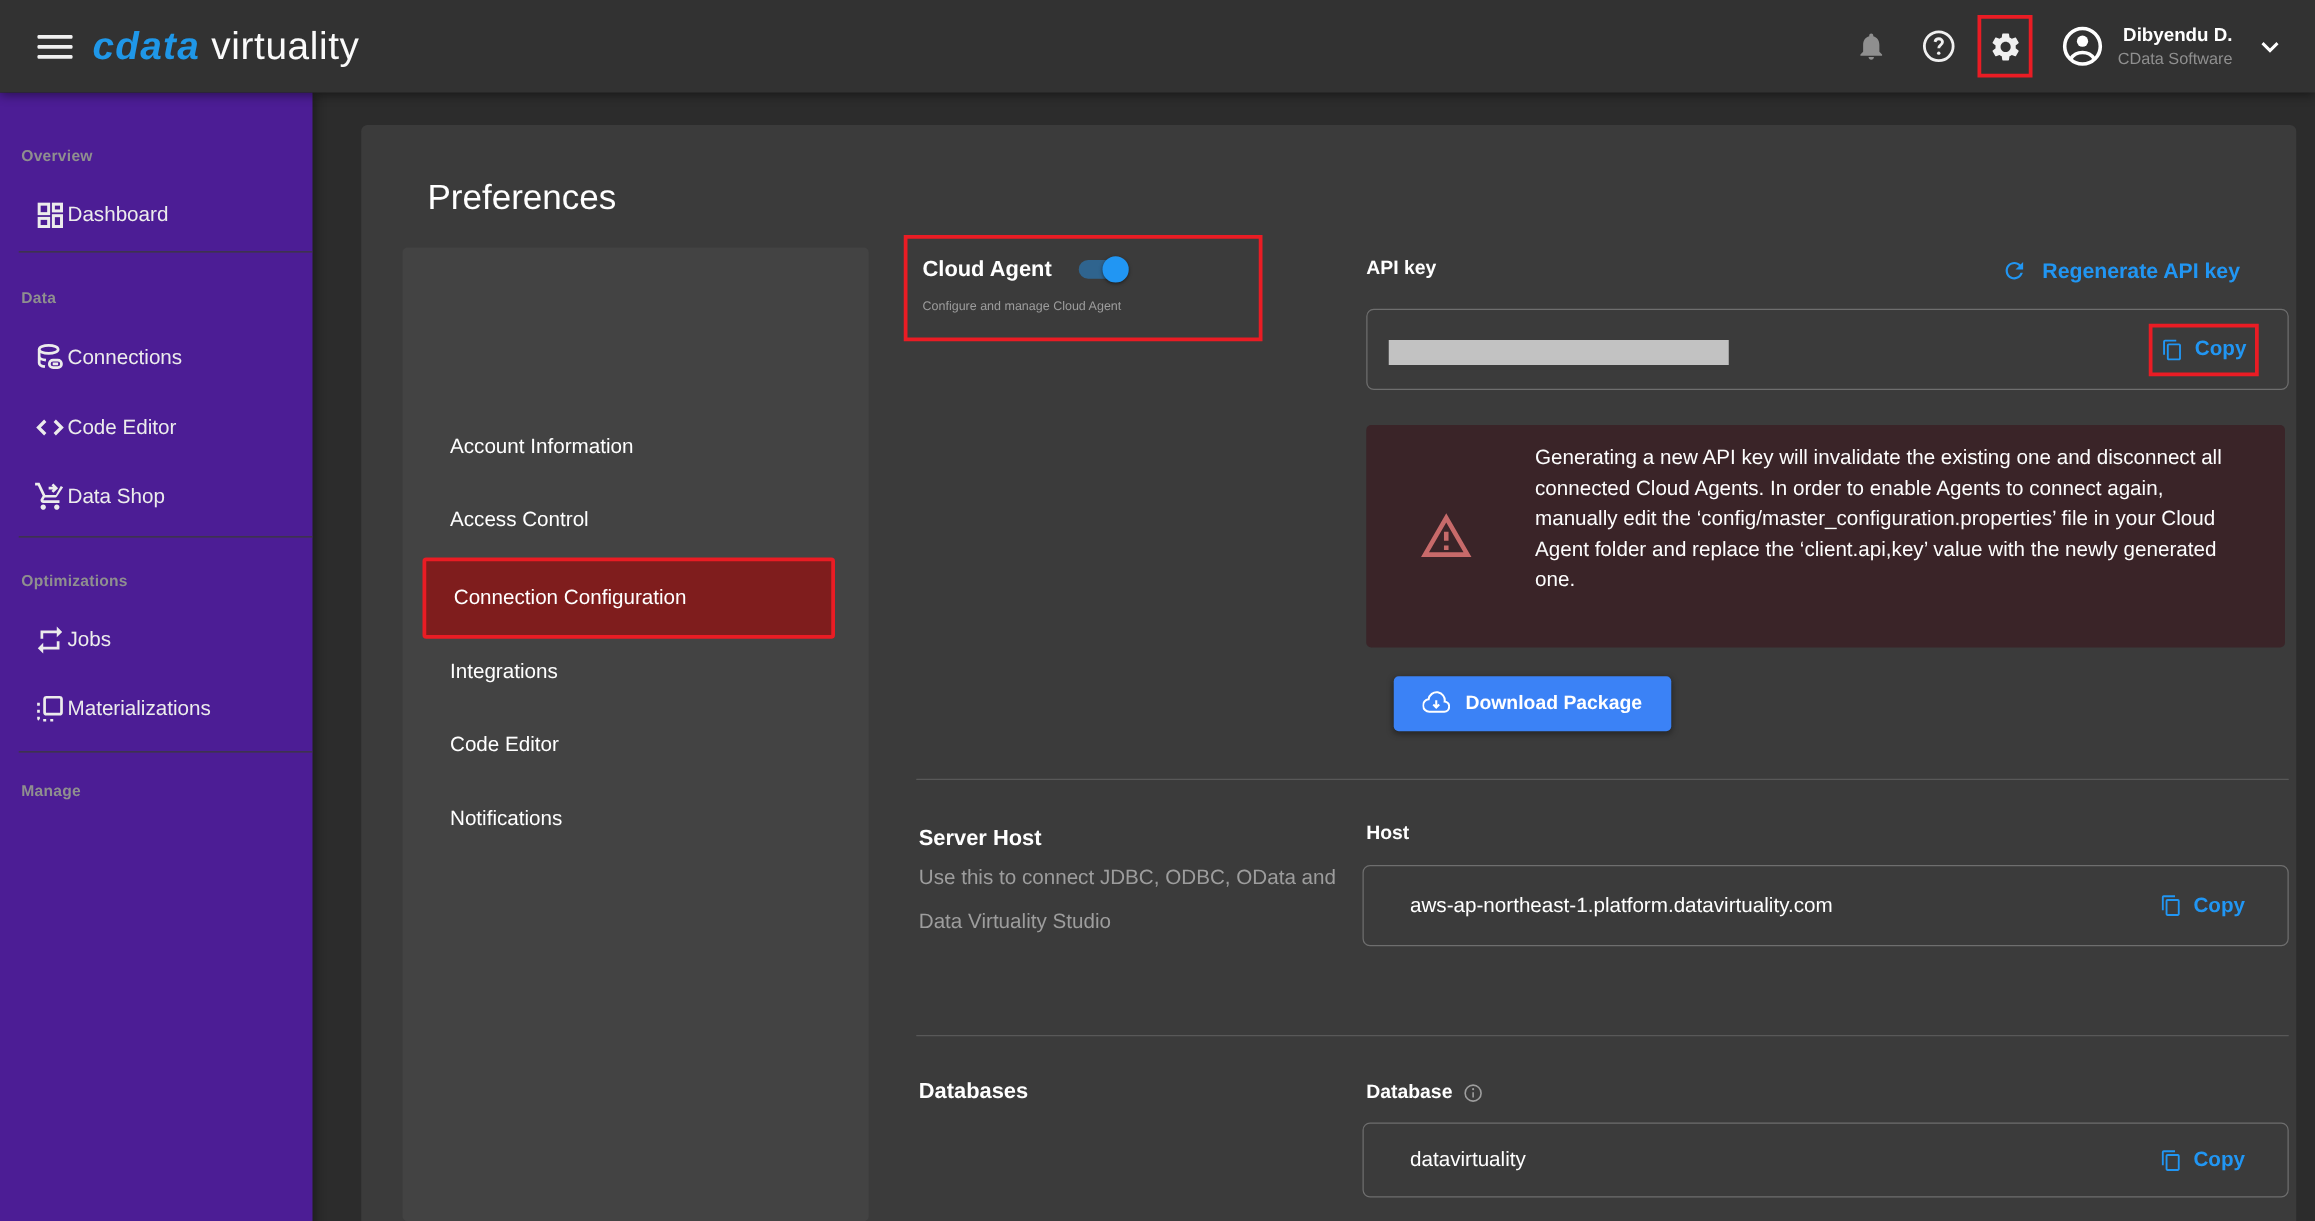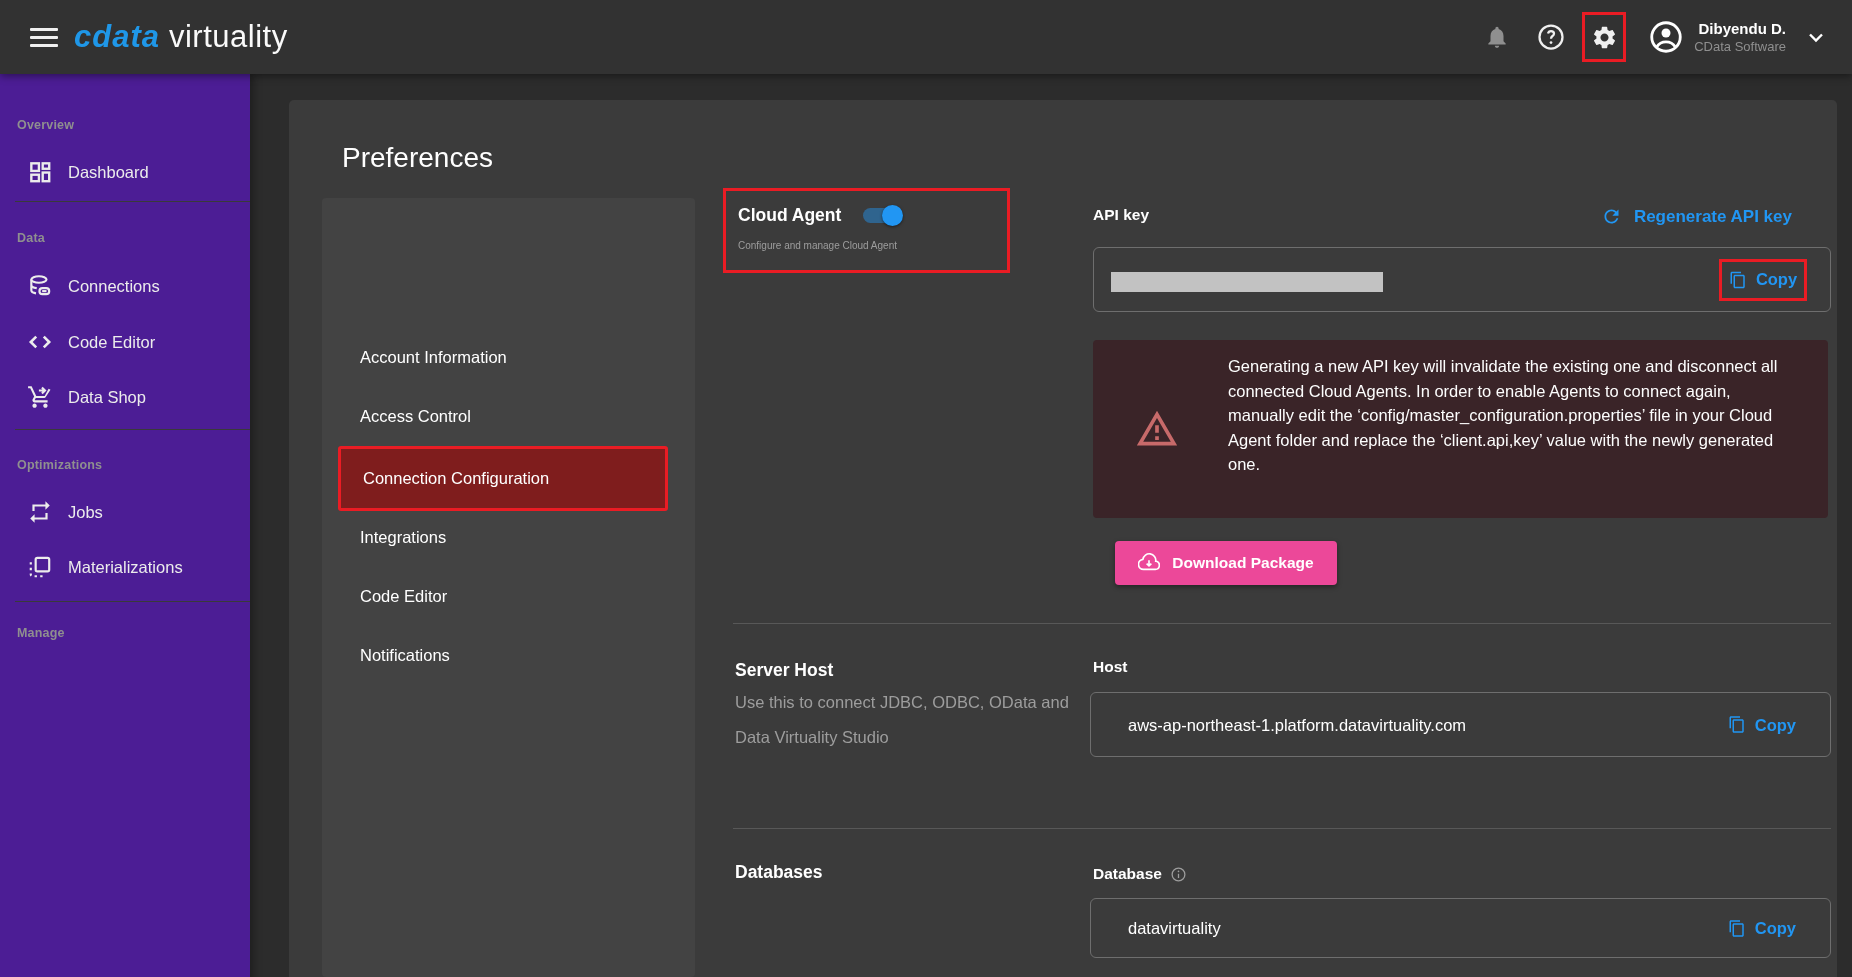--- a/index.html
+++ b/index.html
@@ -22,21 +22,21 @@
   .avatar { color:#fff; margin-right:10px; }
   .userblock { margin-right:18px; text-align:right; }
   .user-name { font-size:15px; font-weight:bold; color:#fff; }
   .user-org { font-size:13px; color:#8f8f8f; margin-top:2px; }
   .chev { color:#fff; }
 
   
   .sidebar { position:absolute; left:0; top:74px; width:250px; height:957px; background:#4c1d95;
              box-shadow:3px 0 8px rgba(0,0,0,.35); z-index:20; }
   .sb-label { position:absolute; left:17px; font-size:12.5px; color:#8f8f8f; font-weight:bold; letter-spacing:.2px; }
-  .sb-item { position:absolute; left:0; right:0; height:36px; display:flex; align-items:center; padding-left:27px; gap:15px;
+  .sb-item { position:absolute; left:0; right:0; height:36px; display:flex; align-items:center; padding-left:27px; gap:1px;
              color:#ececec; font-size:16.5px; cursor:pointer; }
   .sb-item svg { flex:0 0 auto; }
   .sb-div { position:absolute; left:15px; right:0; height:1px; background:#3a3a3a; }
 
   
   .card { position:absolute; left:289px; top:100px; width:1548px; height:877px; background:#3b3b3b; border-radius:5px 5px 0 0; }
   .page-title { position:absolute; left:53px; top:42px; font-size:28px; font-weight:400; color:#fff; }
 
   .prefs-nav { position:absolute; left:33px; top:98px; width:373px; height:779px; background:#434343; border-radius:4px; }
   .nav-row { position:absolute; left:16px; width:330px; height:57px; display:flex; align-items:center;
@@ -61,21 +61,21 @@
   .copy-btn { position:absolute; right:34px; top:50%; transform:translateY(-50%); display:flex; align-items:center; gap:9px;
               color:#2196f3; font-size:16.5px; font-weight:bold; cursor:pointer; }
   .copy-annot { position:absolute; right:23px; top:50%; transform:translateY(-50%); width:88px; height:42px;
                 border:3px solid #ea1c24; display:flex; align-items:center; justify-content:center; gap:9px;
                 color:#2196f3; font-size:16.5px; font-weight:bold; cursor:pointer; }
 
   .warnbox { position:absolute; left:804px; top:240px; width:735px; height:178px; background:#3a2428; border-radius:4px; }
   .warn-icon { position:absolute; left:42px; top:67px; color:#c76a6a; }
   .warn-text { position:absolute; left:135px; top:14px; width:558px; font-size:16.5px; line-height:24.5px; color:#fdfdfd; }
 
-  .dl-btn { position:absolute; left:826px; top:441px; width:222px; height:44px; background:#ec4899; border:none; border-radius:4px;
+  .dl-btn { position:absolute; left:826px; top:441px; width:222px; height:44px; background:#3b82f6; border:none; border-radius:4px;
             display:flex; align-items:center; justify-content:center; gap:12px; color:#fff; font-size:15.5px; font-weight:bold;
             font-family:"Liberation Sans", sans-serif; cursor:pointer; box-shadow:0 2px 5px rgba(0,0,0,.4); }
 
   .sect-div { position:absolute; left:444px; width:1098px; height:1px; background:#585858; }
   .sect-title { position:absolute; left:446px; font-size:17.5px; font-weight:bold; color:#fff; }
   .sect-desc { position:absolute; left:446px; width:340px; font-size:16.5px; line-height:35px; color:#9d9d9d; }
 
   .info-icon { color:#9d9d9d; display:inline-flex; }
   svg { display:block; }
 </style>

